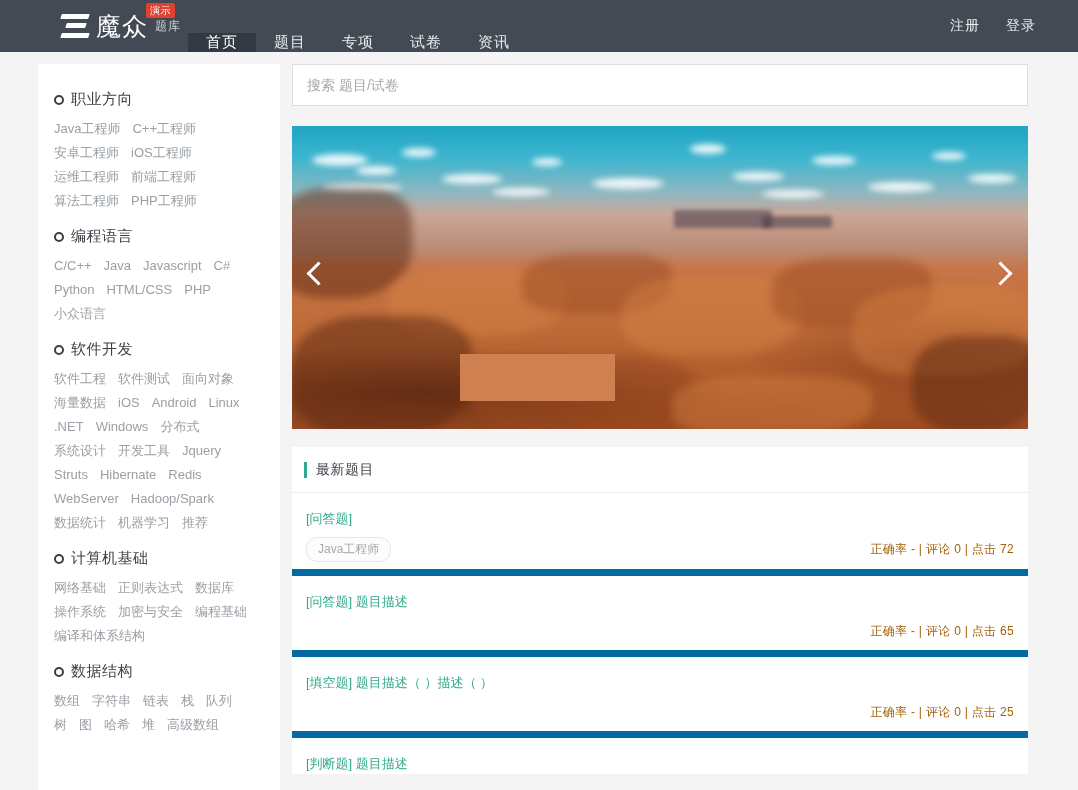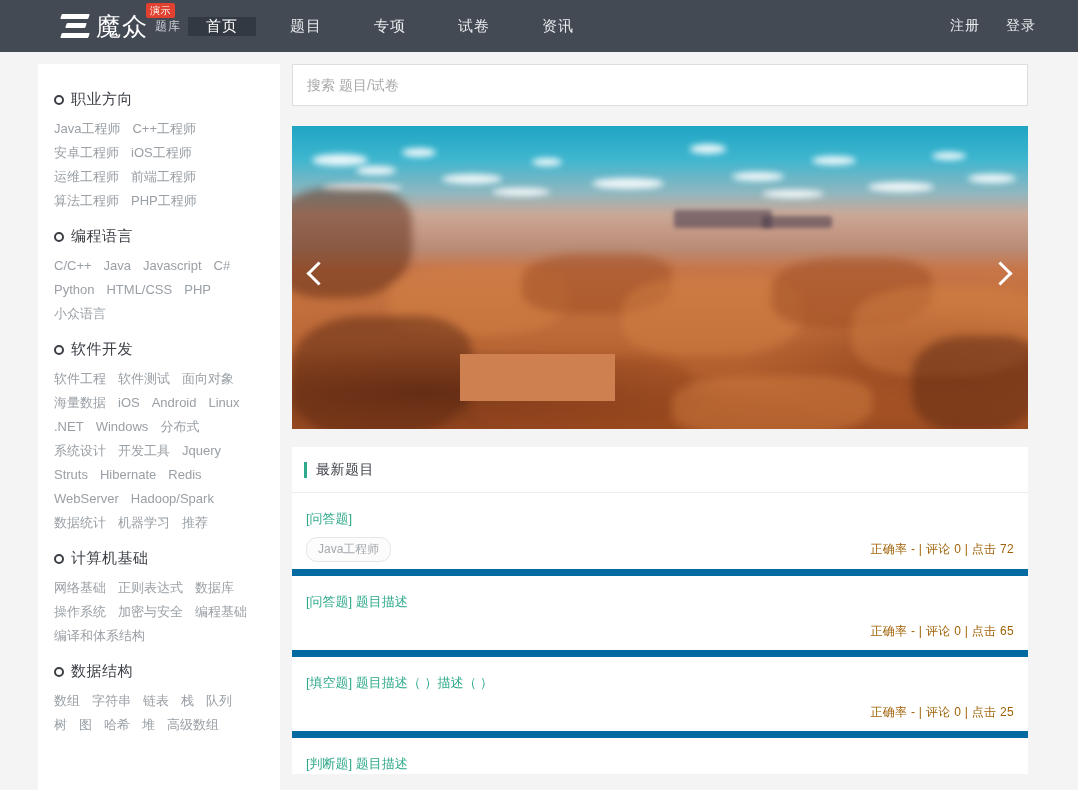--- a/index.html
+++ b/index.html
@@ -63,22 +63,21 @@
     background: #e1412e;
     color: #fff;
     font-size: 10px;
     line-height: 13px;
     padding: 1px 4px;
     border-radius: 2px;
     letter-spacing: 0.5px;
   }
   .nav {
     display: flex;
-    align-items: center;
-    gap: 16px;
+    align-items: flex-end;
   }
   .nav a {
     display: flex;
     align-items: center;
     justify-content: center;
     width: 68px;
     color: #e9ebed;
     font-size: 15px;
     text-decoration: none;
     letter-spacing: 1px;

